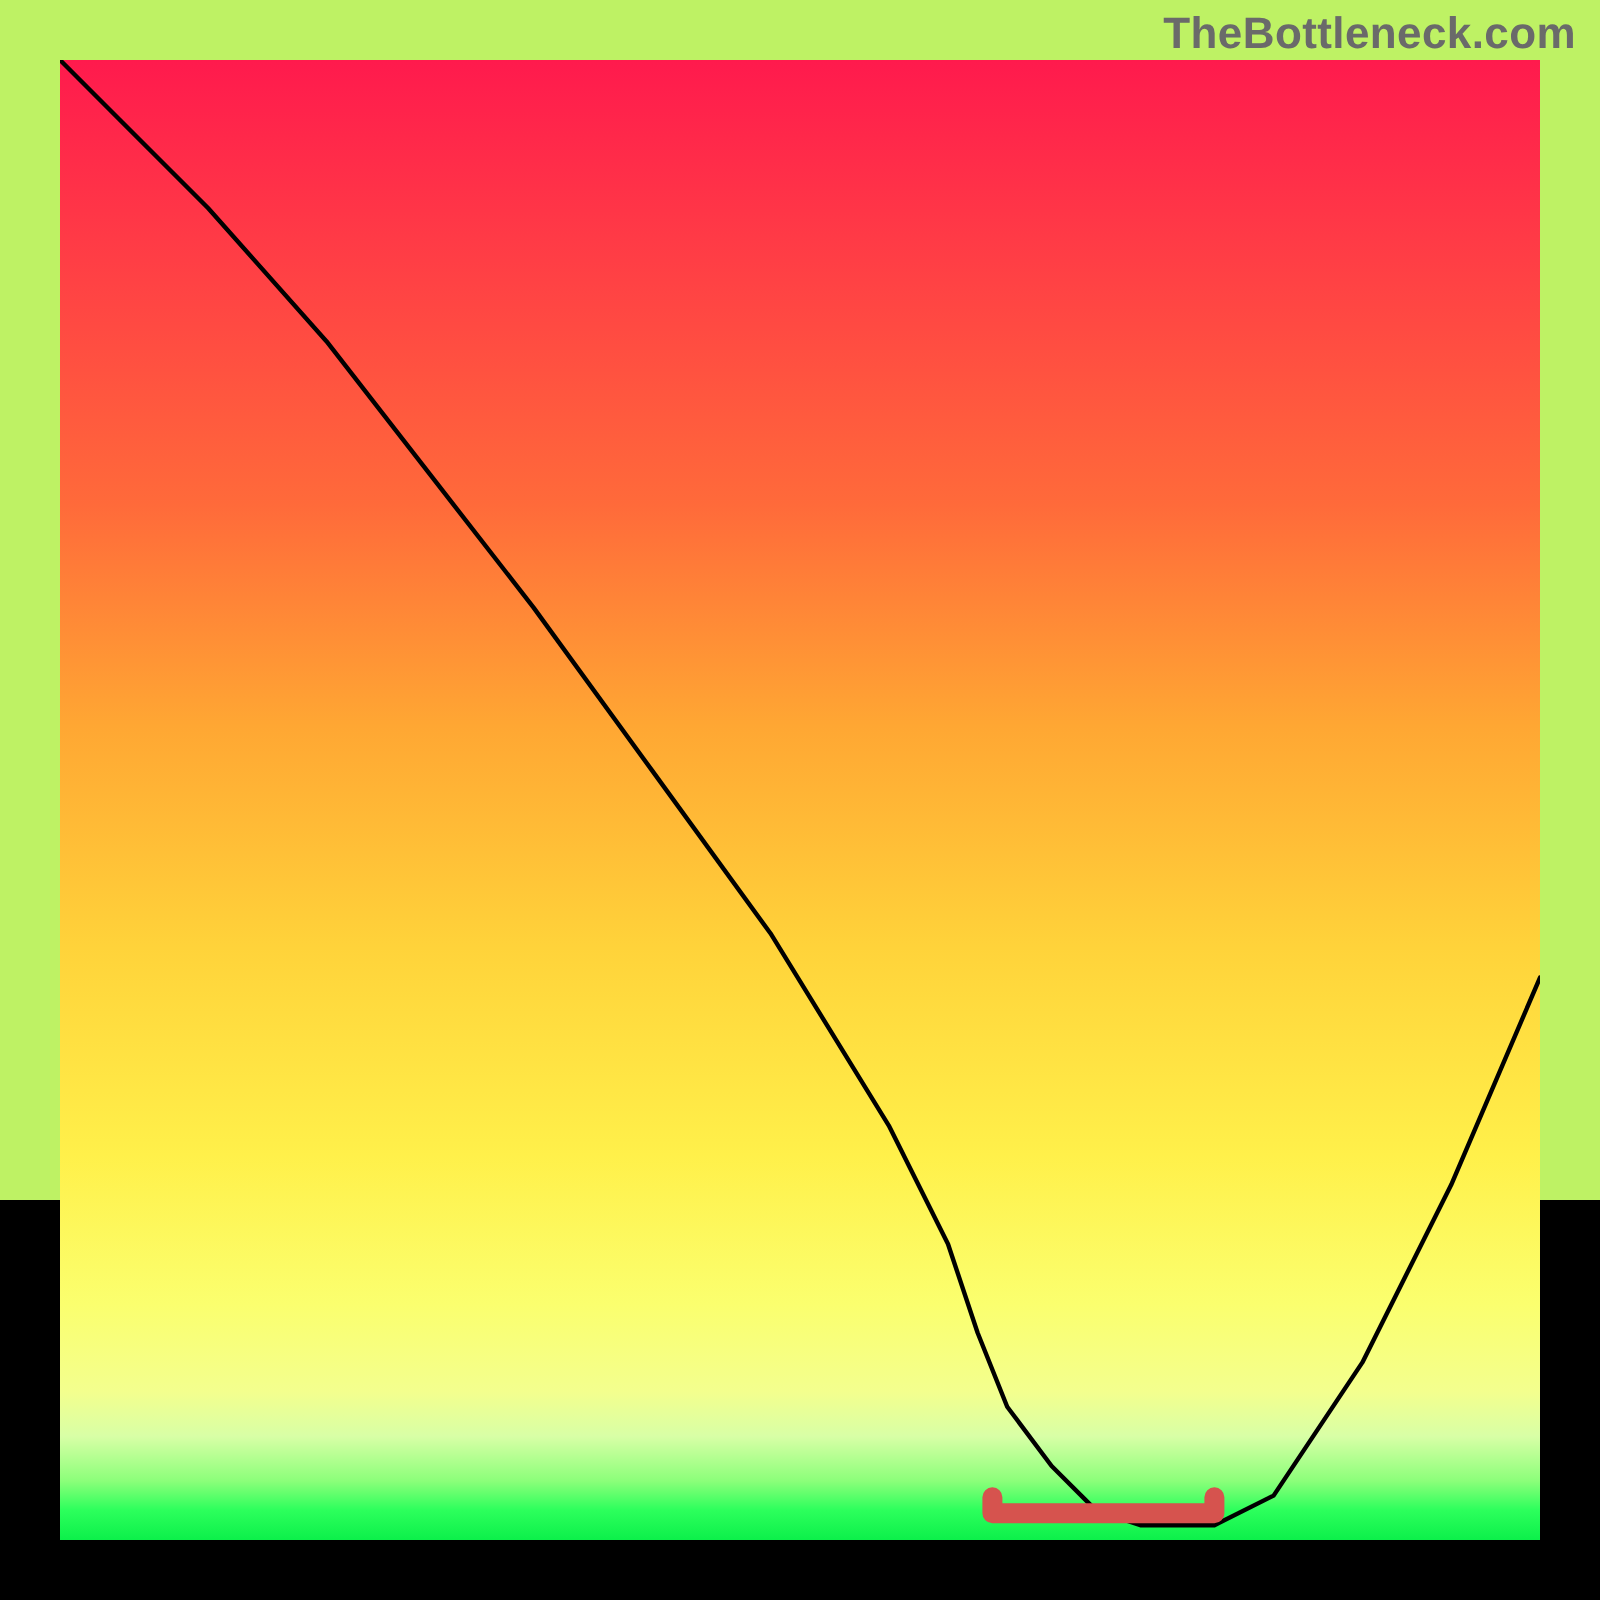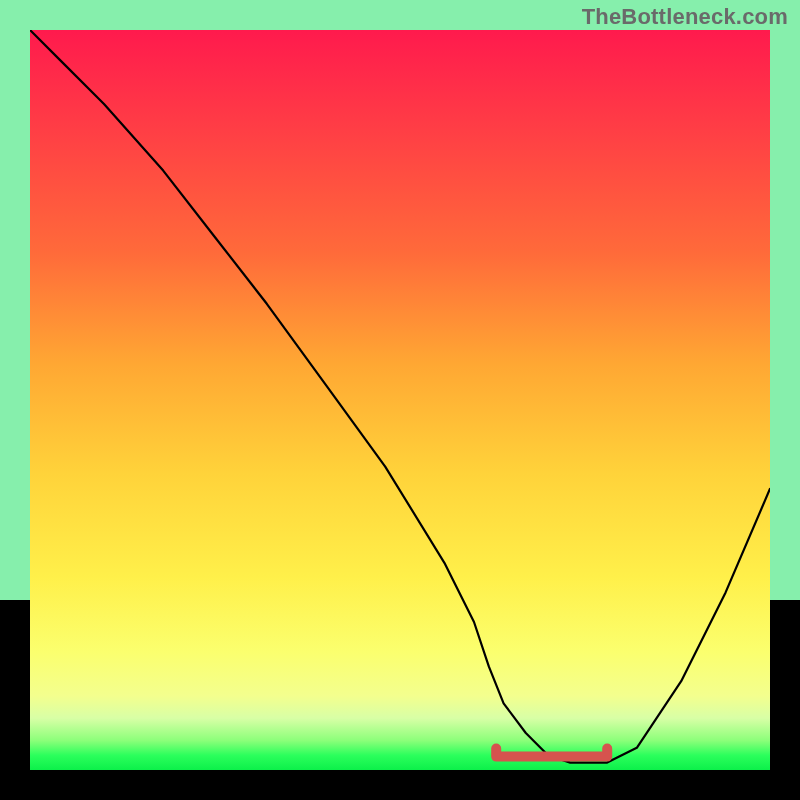--- a/index.html
+++ b/index.html
@@ -7,21 +7,21 @@
     padding: 0;
     width: 800px;
     height: 800px;
     background: #000;
     font-family: Arial, sans-serif;
   }
   .frame {
     position: relative;
     width: 800px;
     height: 600px;
-    background: #86efac;
+    background: #bef264;
   }
   .watermark {
     position: absolute;
     top: 4px;
     right: 12px;
     color: #6a6a6a;
     font-size: 22px;
     font-weight: 600;
     letter-spacing: 0.2px;
     z-index: 10;

